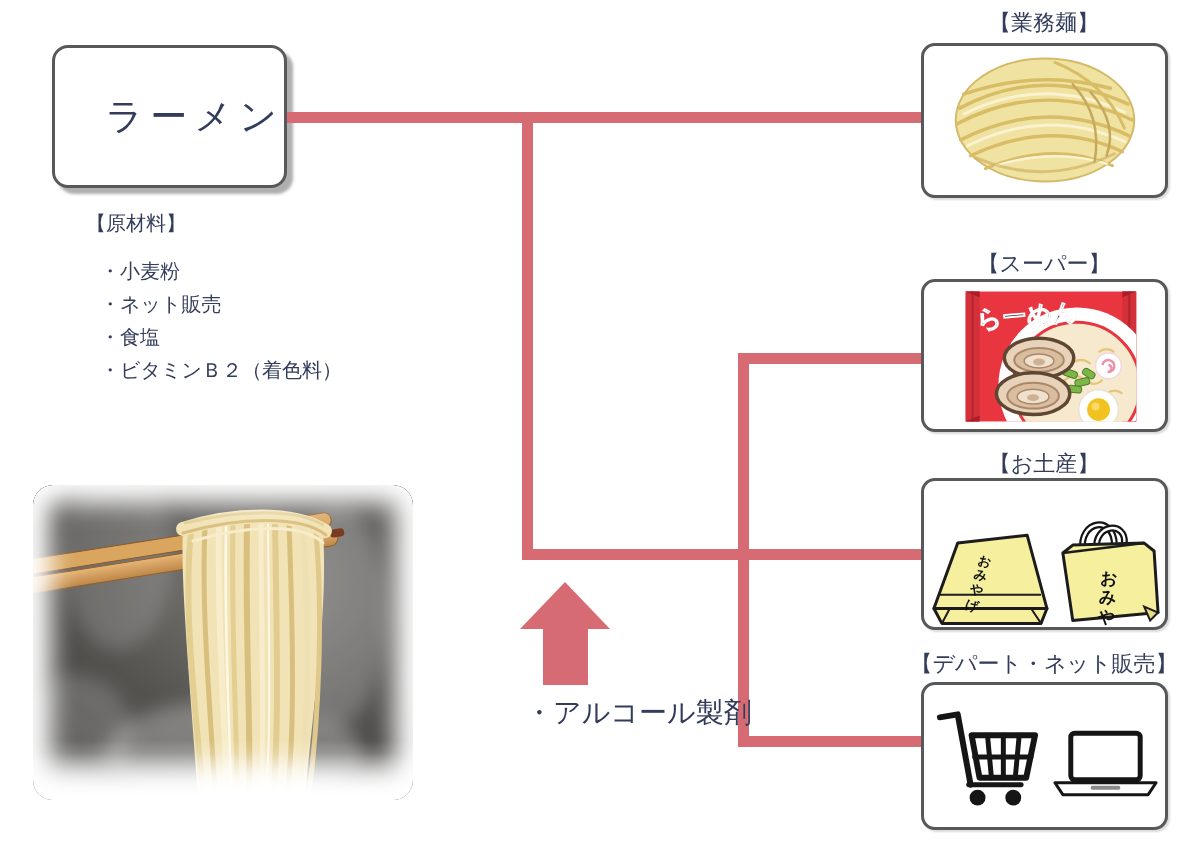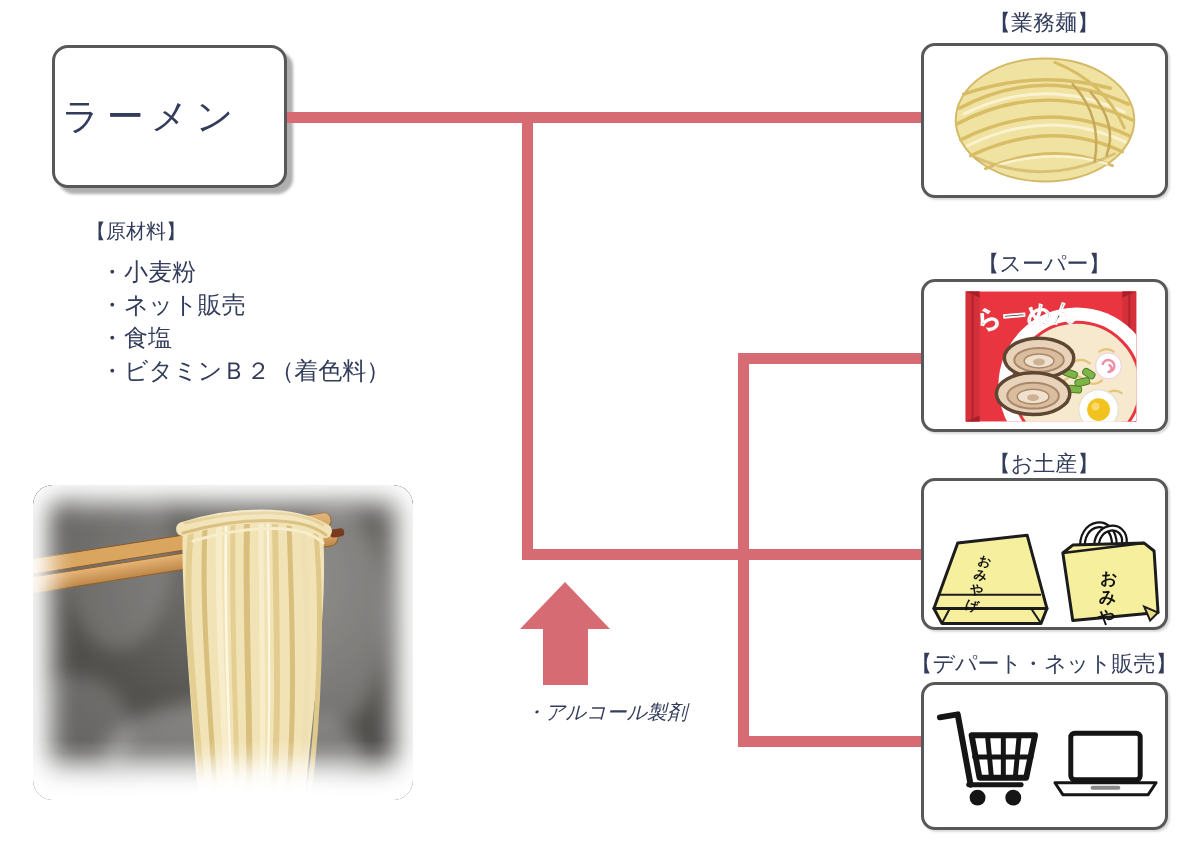--- a/index.html
+++ b/index.html
@@ -13,43 +13,43 @@
     font-family:"Liberation Sans","DejaVu Sans",sans-serif;
     color:var(--text-navy);
   }
   .abs{position:absolute;}
 
   
   .ramen-box{
     left:52px;top:45px;width:235px;height:143px;box-sizing:border-box;
     background:#fff;border:3px solid var(--border-gray);border-radius:16px;
     box-shadow:6px 6px 3px rgba(110,110,110,.55);
-    display:flex;align-items:center;justify-content:flex-start;
+    display:flex;align-items:center;justify-content:flex-end;
   }
   .ramen-box .title{font-size:37px;font-weight:500;letter-spacing:7px;padding-left:7px;}
 
   
-  .ing-head{left:86px;top:218px;font-size:20px;font-weight:500;}
-  .ing-list{left:100px;top:255px;font-size:24px;font-weight:500;line-height:33px;}
+  .ing-head{left:86px;top:210px;font-size:20px;font-weight:500;}
+  .ing-list{left:100px;top:255px;font-size:20px;font-weight:500;line-height:33px;}
 
   
   .photo{left:33px;top:485px;width:380px;height:315px;border-radius:20px;overflow:hidden;}
   .photo svg{display:block;}
   .photo .feather{position:absolute;inset:0;border-radius:20px;
     box-shadow:inset 0 0 26px 18px #fff;pointer-events:none;}
   .photo .bottomfade{position:absolute;left:0;right:0;bottom:0;height:60px;
     background:linear-gradient(to bottom,rgba(255,255,255,0),rgba(255,255,255,.95));pointer-events:none;}
 
   
   .line{background:var(--connector-red);}
   .arrow-head{left:520px;top:582px;width:0;height:0;
     border-left:45px solid transparent;border-right:45px solid transparent;
     border-bottom:47px solid var(--connector-red);}
   .arrow-stem{left:543px;top:628px;width:45px;height:57px;background:var(--connector-red);}
-  .additives{left:525px;top:696px;font-size:20px;font-weight:500;line-height:33px;font-style:italic;}
+  .additives{left:525px;top:696px;font-size:28px;font-weight:500;line-height:33px;}
 
   
   .chan-label{left:884px;width:320px;text-align:center;font-size:22px;font-weight:500;white-space:nowrap;}
   .chan-box{
     left:921px;width:247px;box-sizing:border-box;background:#fff;
     border:3px solid var(--border-gray);border-radius:14px;
     box-shadow:2px 2px 2px rgba(150,150,150,.35);
     display:flex;align-items:center;justify-content:center;overflow:hidden;
   }
   svg text{font-family:"Liberation Sans","DejaVu Sans",sans-serif;}

